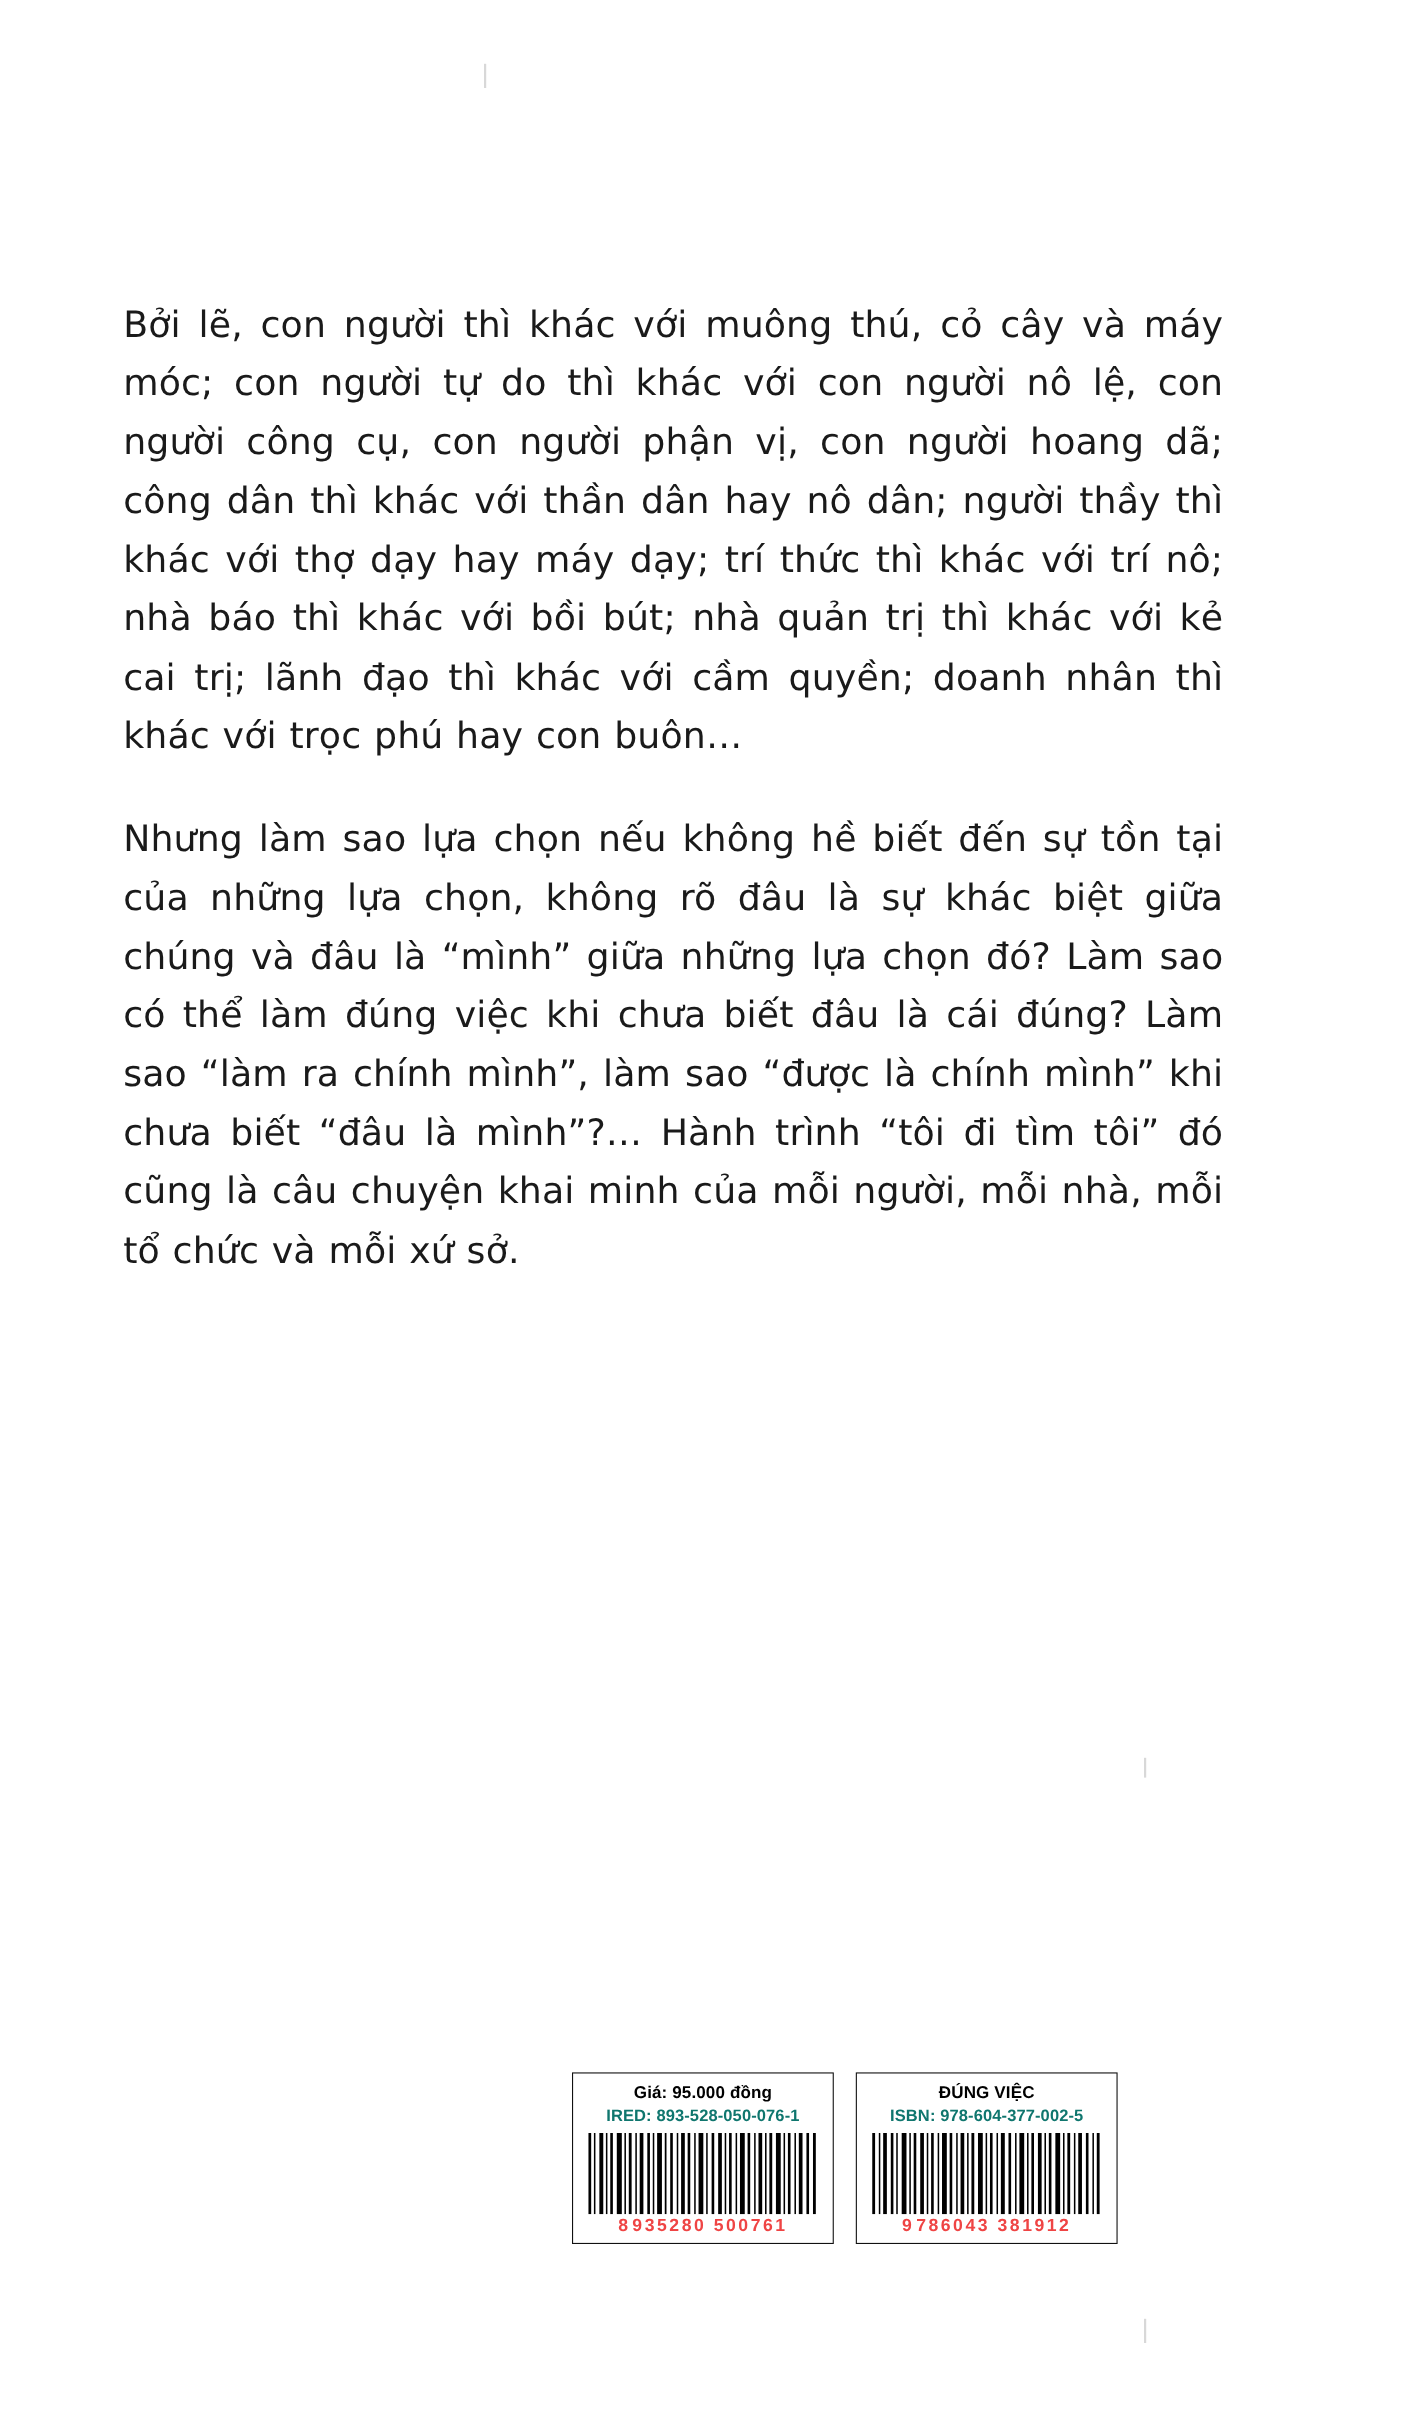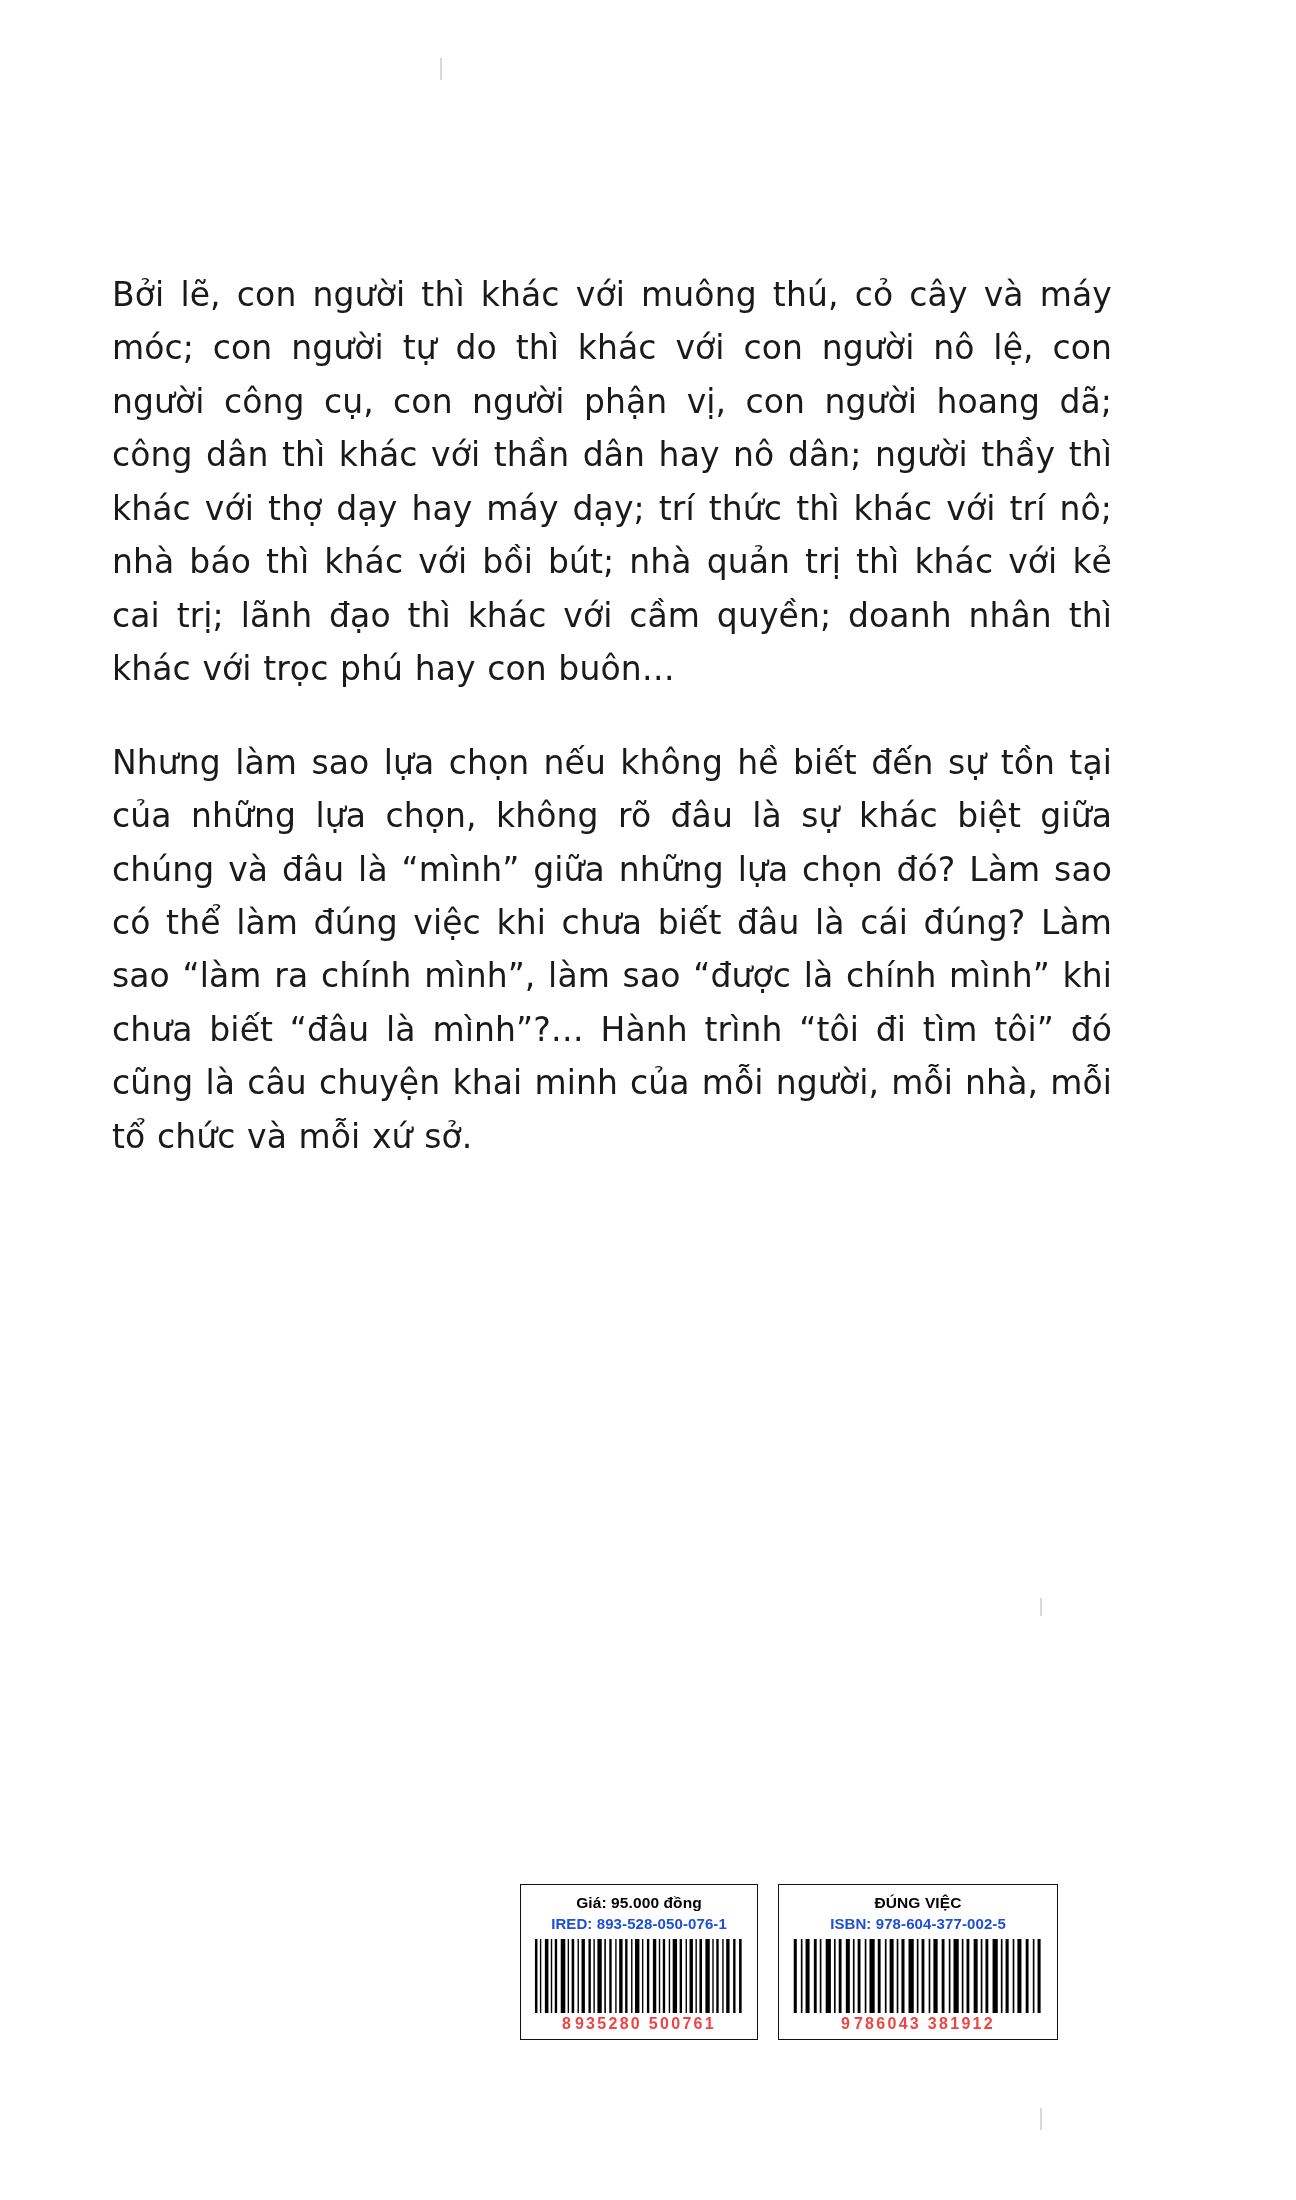--- a/index.html
+++ b/index.html
@@ -77,36 +77,36 @@
     align-items: flex-start;
   }
   .barcode-box {
     border: 1.5px solid #111;
     background: #fff;
     padding: 8px 10px 6px 10px;
     text-align: center;
     box-sizing: border-box;
   }
   .barcode-box.left { width: 238px; }
-  .barcode-box.right { width: 280px; }
+  .barcode-box.right { width: 238px; }
   .bc-line1 {
     font-family: "Liberation Sans", sans-serif;
     font-weight: bold;
     font-size: 15.5px;
     line-height: 1.35;
     letter-spacing: 0.1px;
     color: #000;
   }
   .bc-line2 {
     font-family: "Liberation Sans", sans-serif;
     font-weight: bold;
     font-size: 15px;
     line-height: 1.35;
     letter-spacing: 0.1px;
-    color: #1d4ed8;
+    color: #0f766e;
     margin-bottom: 5px;
   }
   .bars {
     height: 74px;
     width: 100%;
     display: block;
   }
   .bc-digits {
     font-family: Liberation Sans, sans-serif;
     font-size: 16px;

